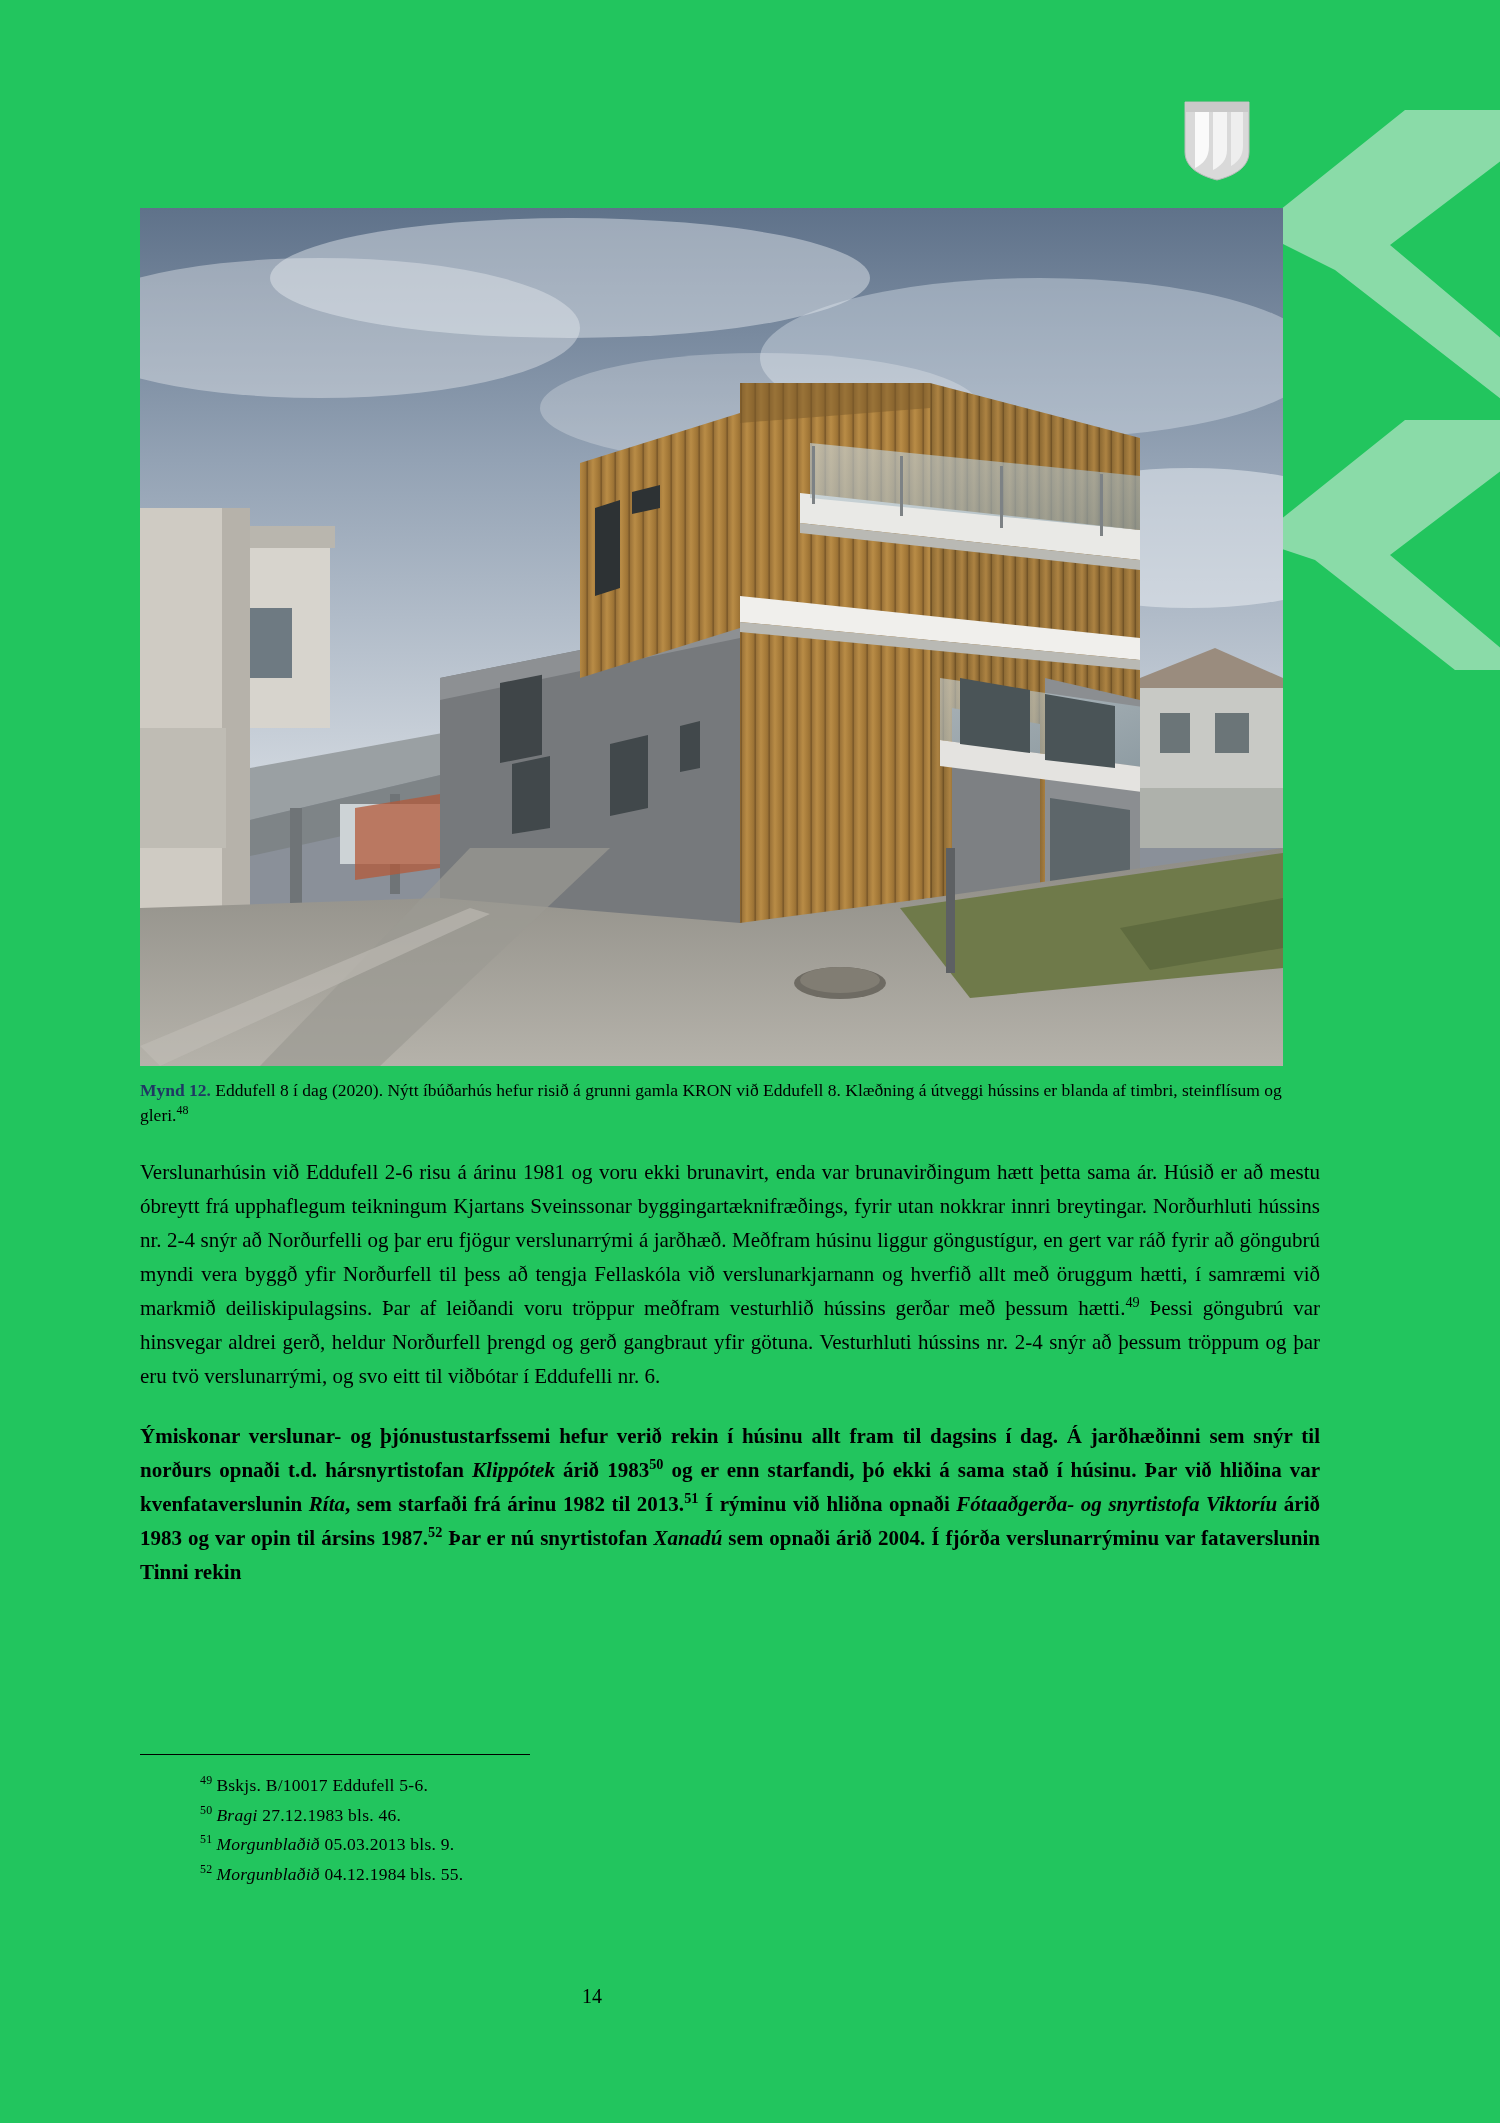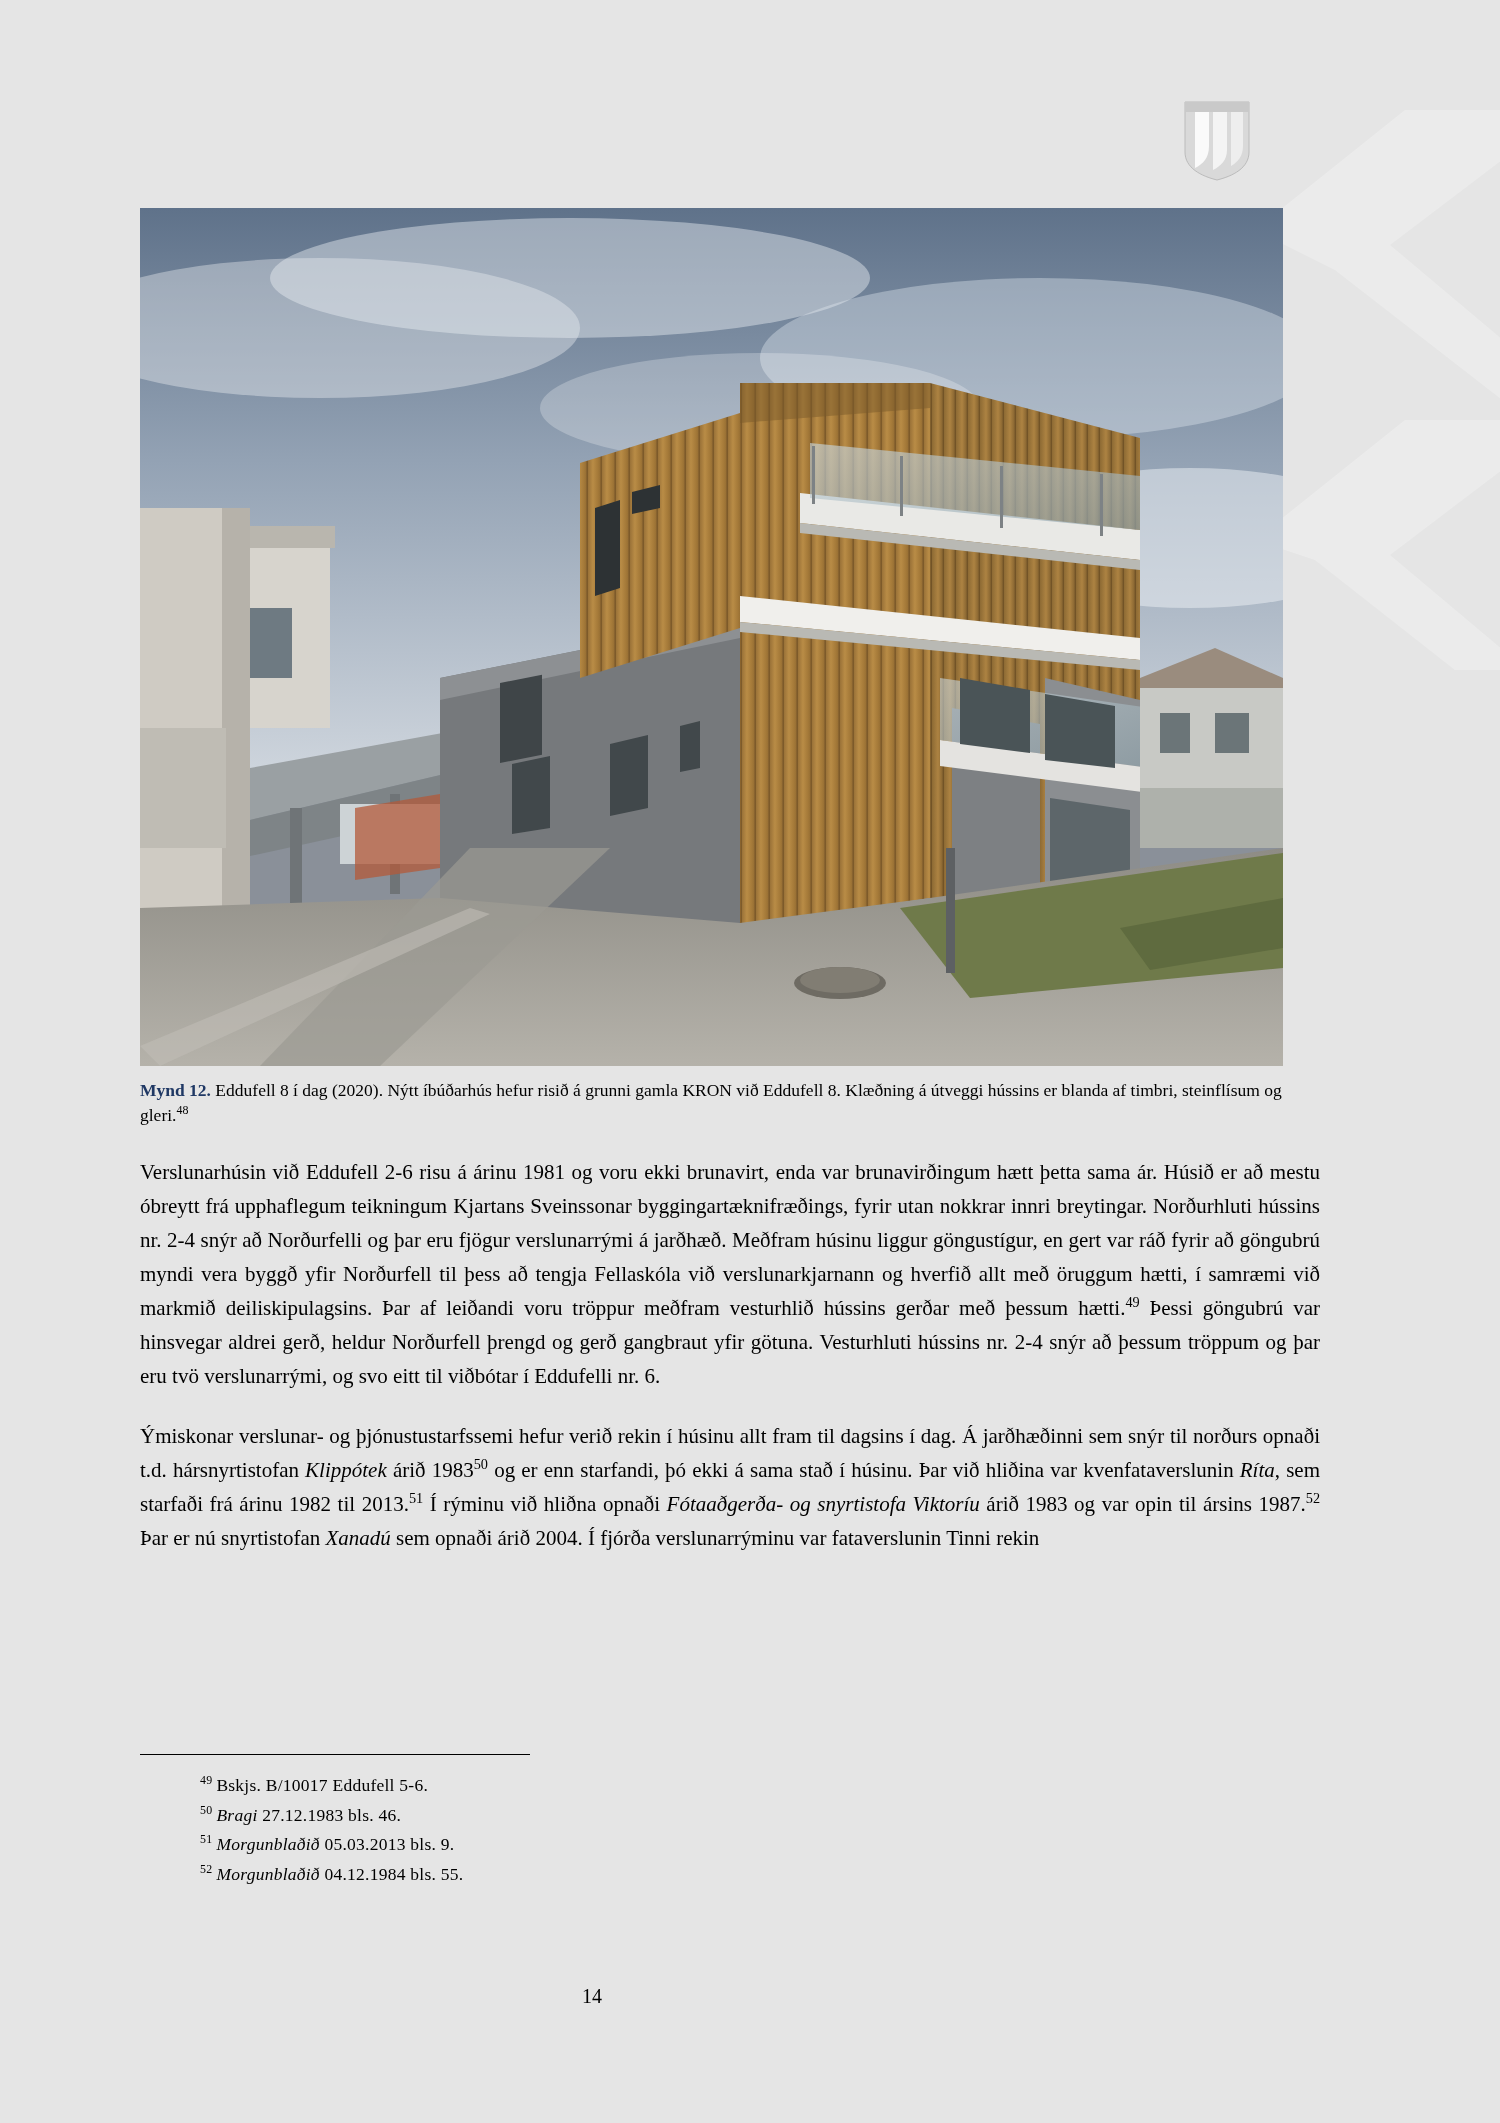--- a/index.html
+++ b/index.html
@@ -4,21 +4,21 @@
 <style>
   html, body {
     margin: 0;
     padding: 0;
     background: #ffffff;
   }
   .page {
     position: relative;
     width: 1500px;
     height: 2123px;
-    background: #e5e5e5;
+    background: #22c55e;
     font-family: "Liberation Serif", serif;
     color: #000000;
     overflow: hidden;
   }
 
   
   .crest {
     position: absolute;
     top: 100px;
     left: 1183px;
@@ -73,21 +73,21 @@
     top: 1155px;
     width: 1180px;
   }
   .para {
     text-align: justify;
     text-justify: inter-word;
     font-size: 21px;
     line-height: 1.62;
     margin: 0 0 26px 0;
   }
-  .para.last { margin-bottom: 16px; }
+  .para.last { margin-bottom: 16px; font-weight: bold; }
   .ital { font-style: italic; }
 
   
   .footnote-rule {
     position: absolute;
     left: 140px;
     top: 1754px;
     width: 390px;
     height: 1px;
     background: #000;

